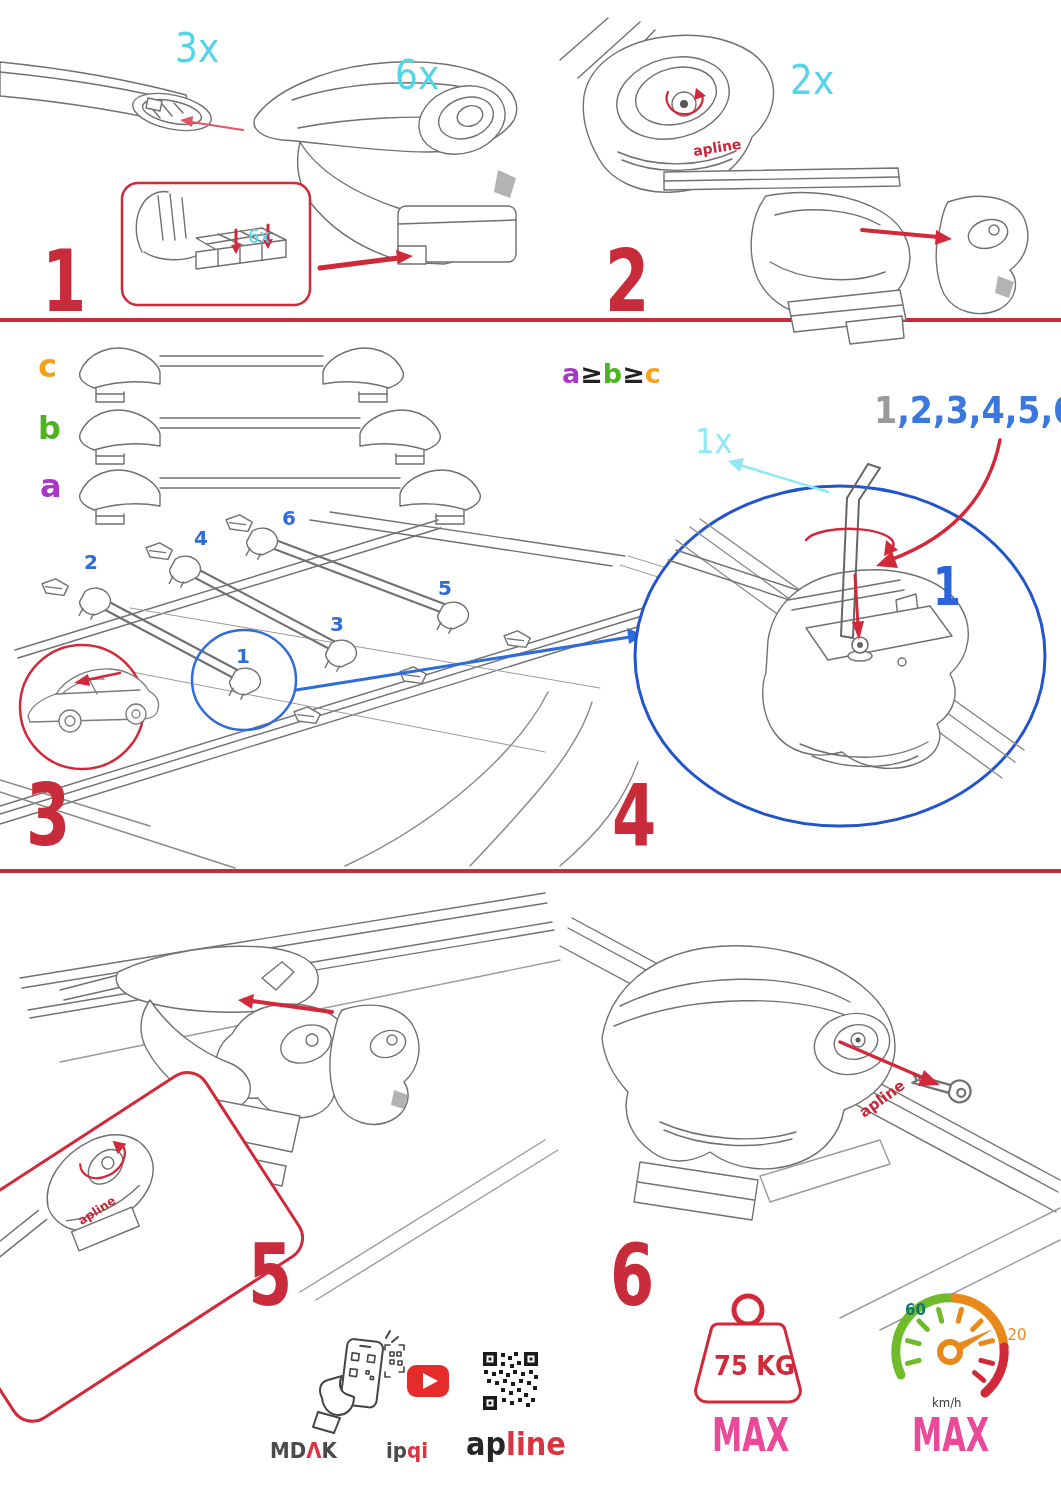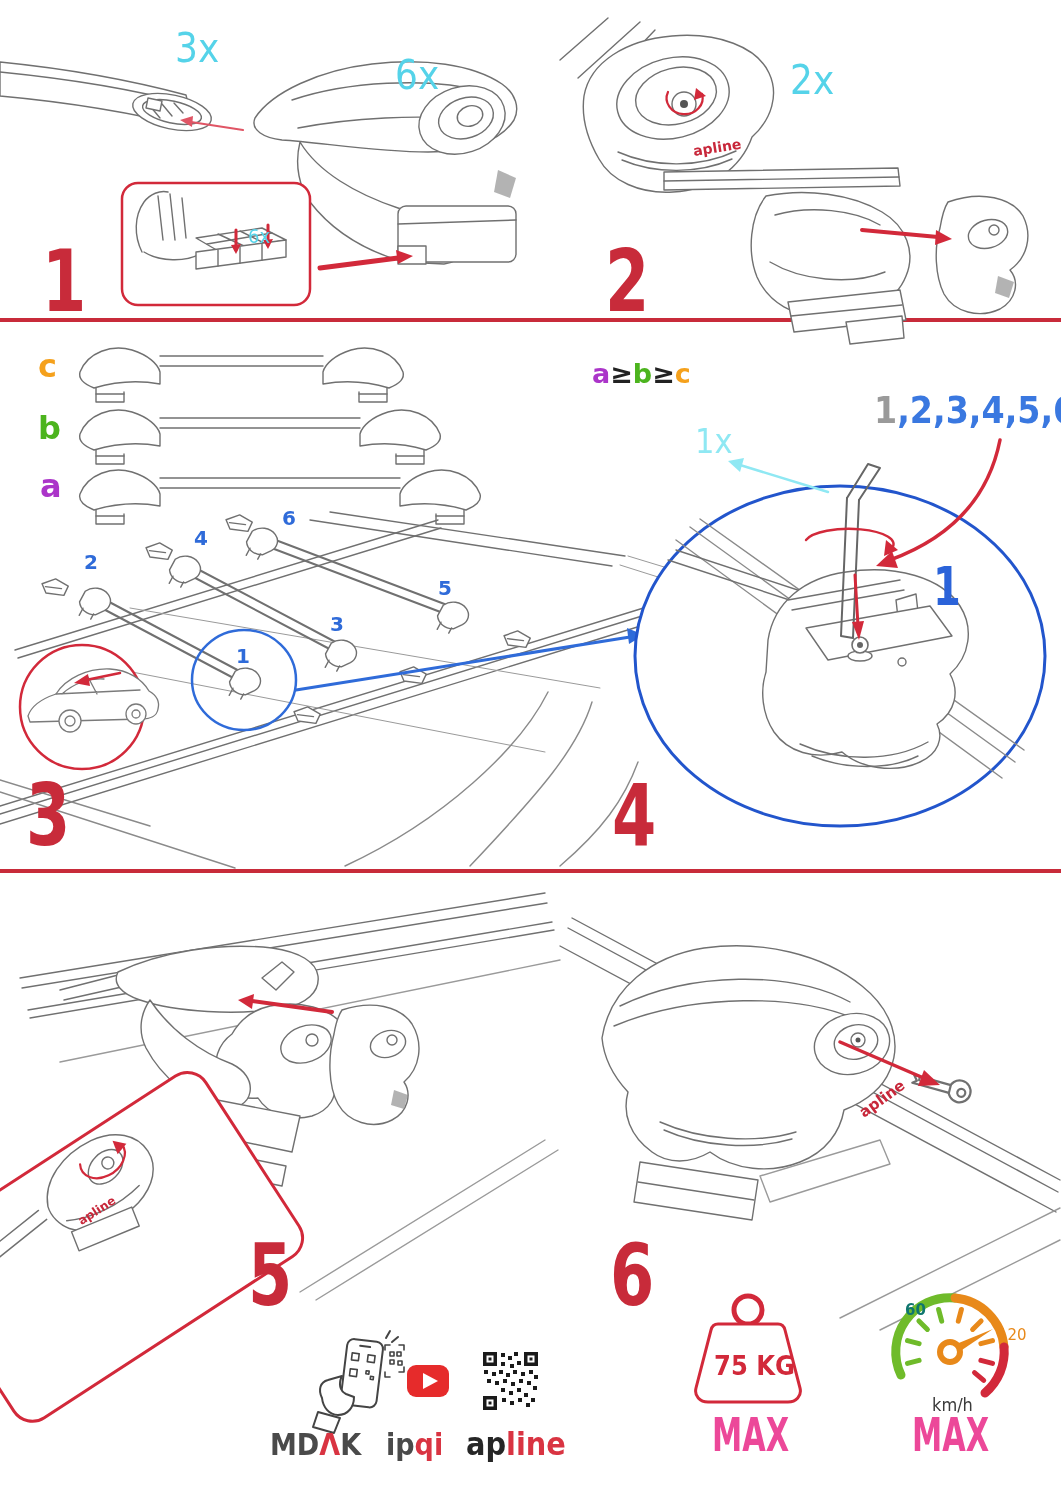--- a/index.html
+++ b/index.html
@@ -17,27 +17,27 @@
   .seq{font-size:37px;font-weight:700;}
   .seq .g{color:#9a9a9a;} .seq .b{color:#3a78e0;}
   .bigone{font-size:54px;font-weight:700;color:#2b63d9;}
   .pos{font-size:20px;font-weight:700;color:#2f6bd9;}
   .barlab{font-size:32px;font-weight:700;}
   .f-a{color:#ab35c9;} .f-b{color:#4cb41e;} .f-c{color:#f5a11c;} .f-k{color:#222222;}
   .formula{font-size:27px;font-weight:700;}
   .model{font-size:46px;font-weight:700;color:#3b32a6;letter-spacing:1px;}
   .brand{font-size:37px;font-weight:700;}
   .brand .blk{color:#1d1d1d;} .red{color:#d93442;}
-  .logo-sm{font-size:30px;font-weight:700;color:#4a4a4a;}
+  .logo-sm{font-size:22px;font-weight:700;color:#4a4a4a;margin-top:10px;}
   .logo-ap{font-size:32px;font-weight:700;color:#262626;}
   .kg{font-size:27px;font-weight:700;color:#d2293a;text-align:center;}
   .maxl{font-size:46px;font-weight:700;color:#ec4899;}
   .sp-lo{font-size:15px;font-weight:700;color:#0f766e;}
   .sp-hi{font-size:15px;font-weight:400;color:#e8891a;}
-  .kmh{font-size:18px;font-weight:500;color:#3a3a3a;}
+  .kmh{font-size:13px;font-weight:500;color:#3a3a3a;}
 </style>
 </head>
 <body>
 
 <div class="page">
 
   <svg class="art" viewBox="0 0 1061 1500" font-family="DejaVu Sans, sans-serif">
     <defs>
       <g id="sbL">
         <path d="M2,30 C10,10 34,2 54,8 C70,13 80,22 82,30 L82,42 C60,38 36,40 16,46 C6,42 0,37 2,30 Z" fill="#fff"></path>
@@ -402,21 +402,21 @@
 
   <div class="t qty" style="left:175px;top:28px"><span class="cnd9">3x</span></div>
   <div class="t qty" style="left:395px;top:55px"><span class="cnd9">6x</span></div>
   <div class="t qty-s" style="left:248px;top:226px"><span class="cnd9">6x</span></div>
   <div class="t qty" style="left:790px;top:60px"><span class="cnd9">2x</span></div>
   <div class="t qty-l" style="left:695px;top:424px"><span class="cnd9">1x</span></div>
 
   <div class="t barlab f-c" style="left:38px;top:350px"><span>c</span></div>
   <div class="t barlab f-b" style="left:38px;top:412px"><span>b</span></div>
   <div class="t barlab f-a" style="left:40px;top:470px"><span>a</span></div>
-  <div class="t formula" style="left:592px;top:360px"><span class="f-a">a</span><span class="f-k">≥</span><span class="f-b">b</span><span class="f-k">≥</span><span class="f-c">c</span></div>
+  <div class="t formula" style="left:562px;top:360px"><span class="f-a">a</span><span class="f-k">≥</span><span class="f-b">b</span><span class="f-k">≥</span><span class="f-c">c</span></div>
 
   <div class="t pos" style="left:84px;top:552px"><span>2</span></div>
   <div class="t pos" style="left:194px;top:528px"><span>4</span></div>
   <div class="t pos" style="left:282px;top:508px"><span>6</span></div>
   <div class="t pos" style="left:236px;top:646px"><span>1</span></div>
   <div class="t pos" style="left:330px;top:614px"><span>3</span></div>
   <div class="t pos" style="left:438px;top:578px"><span>5</span></div>
 
   <div class="t seq" style="left:874px;top:392px"><span class="cnd9"><span class="g">1</span><span class="b">,2,3,4,5,6</span></span></div>
   <div class="t bigone" style="left:933px;top:560px"><span class="cnd">1</span></div>

